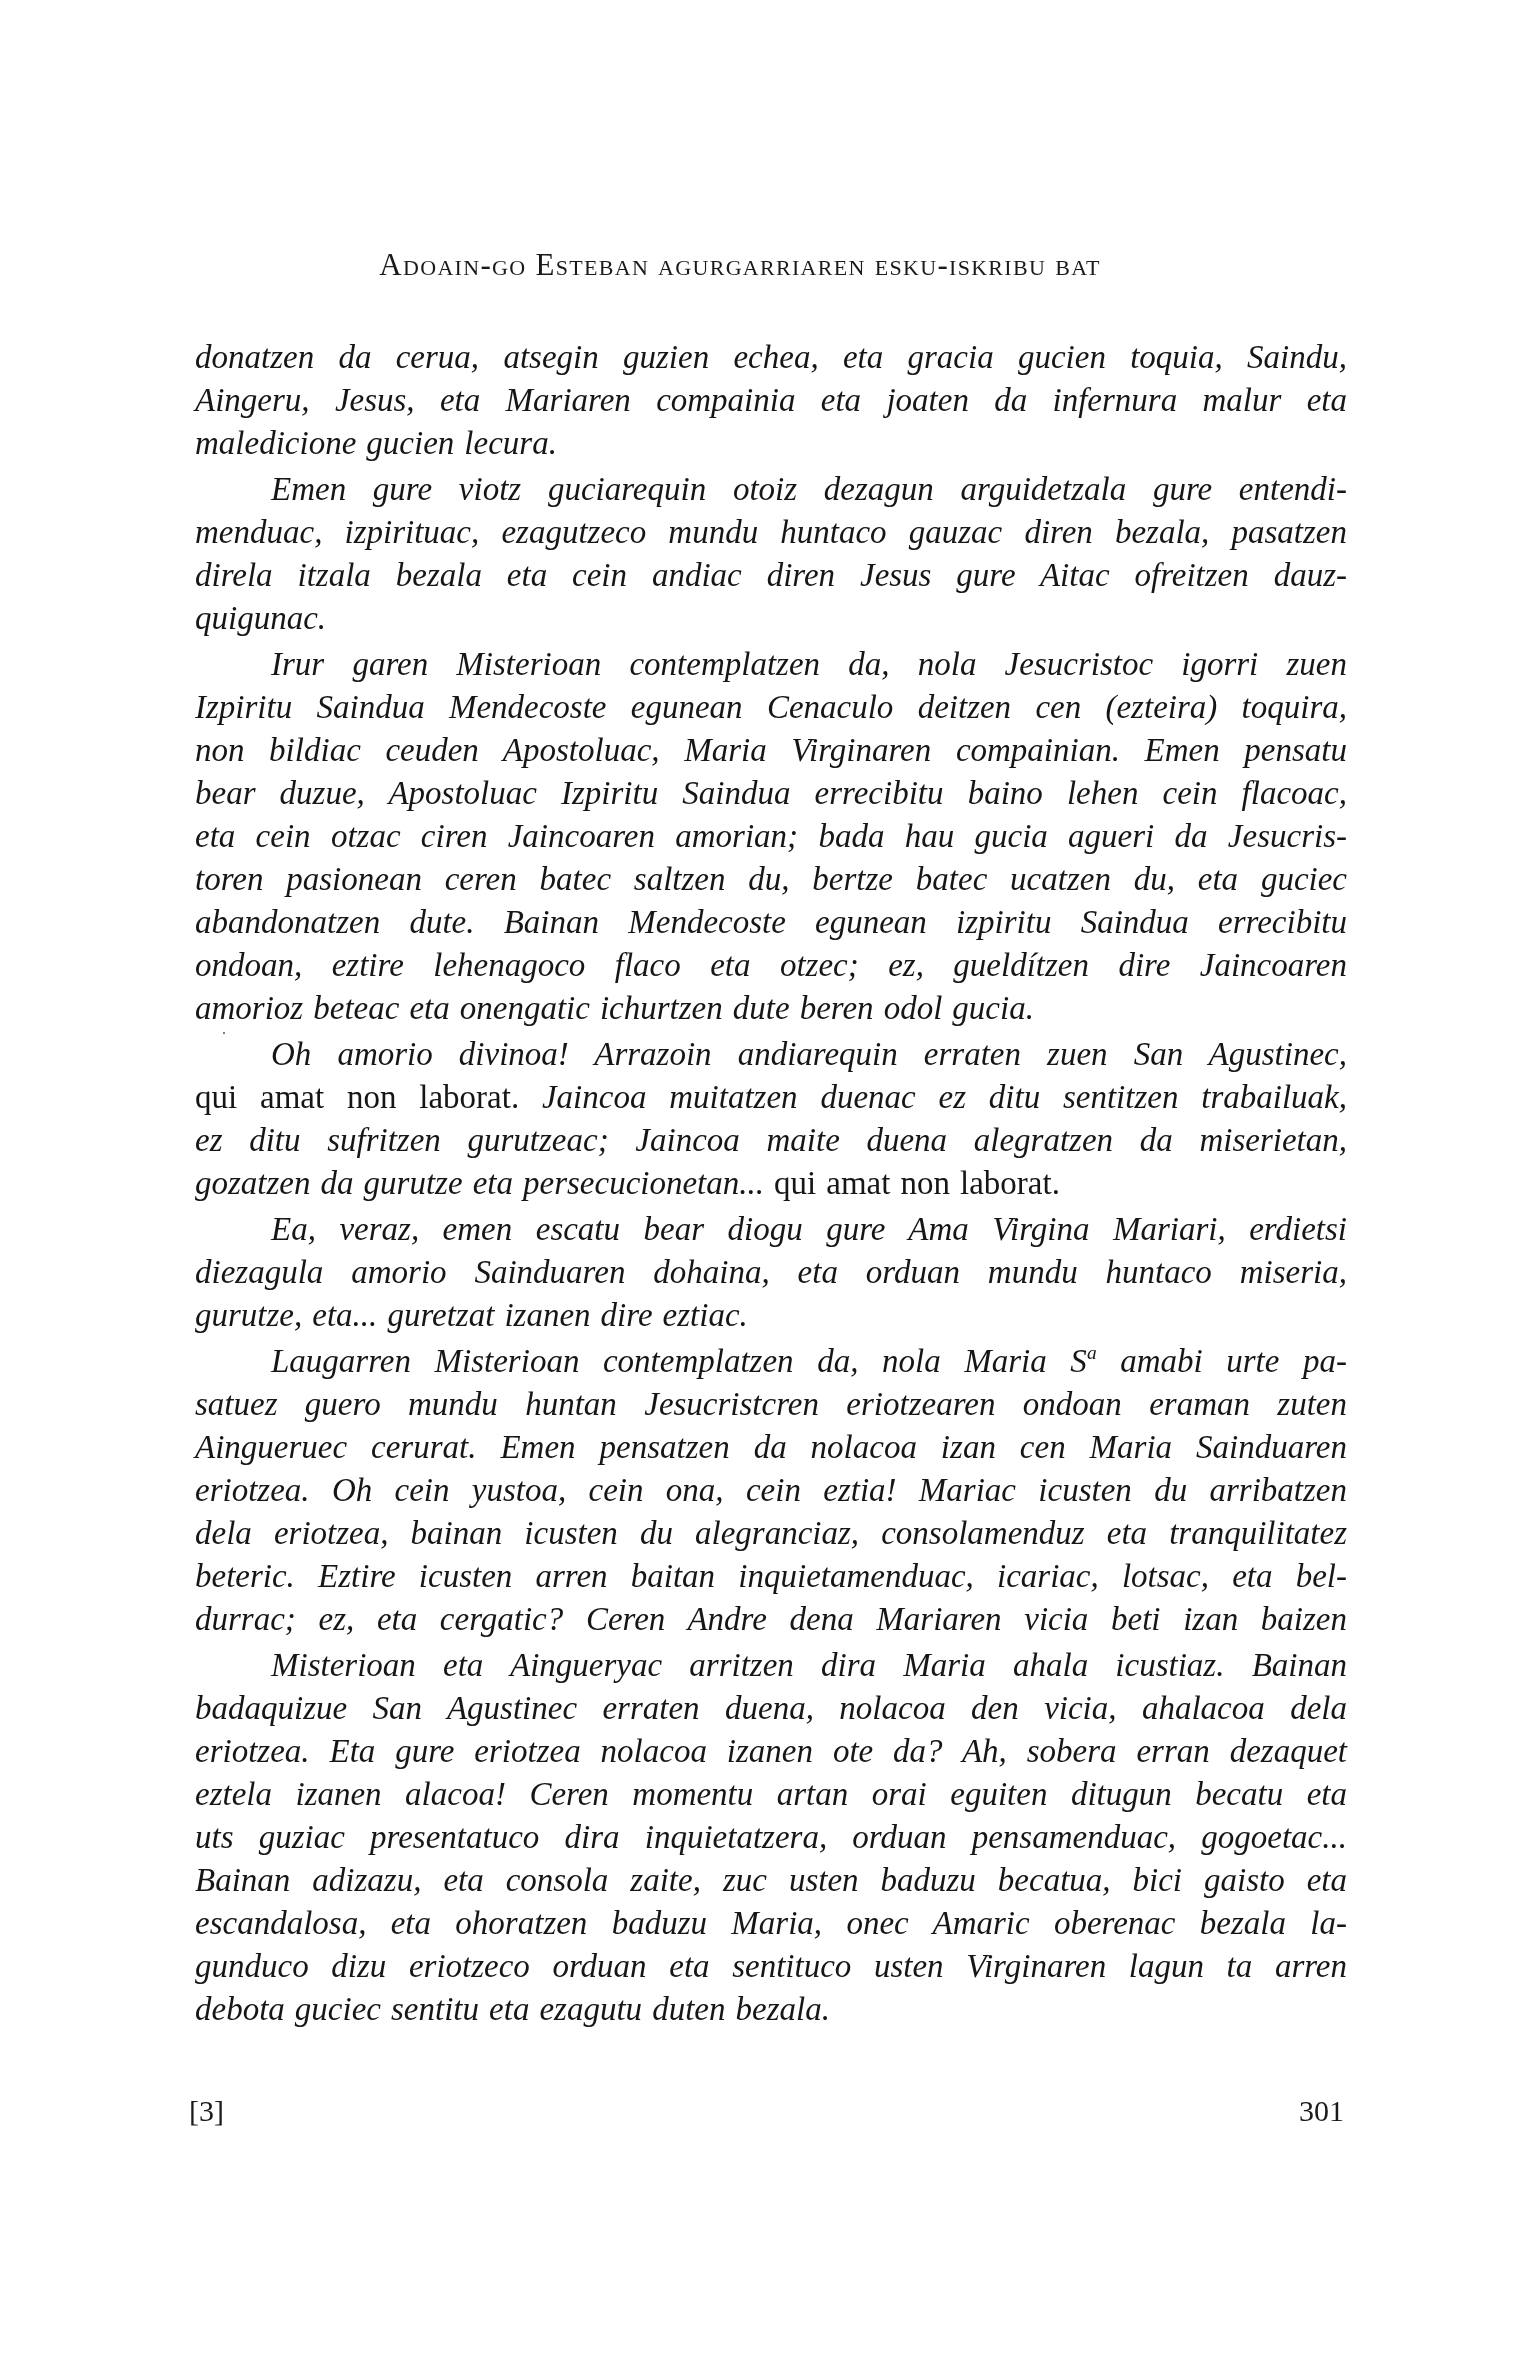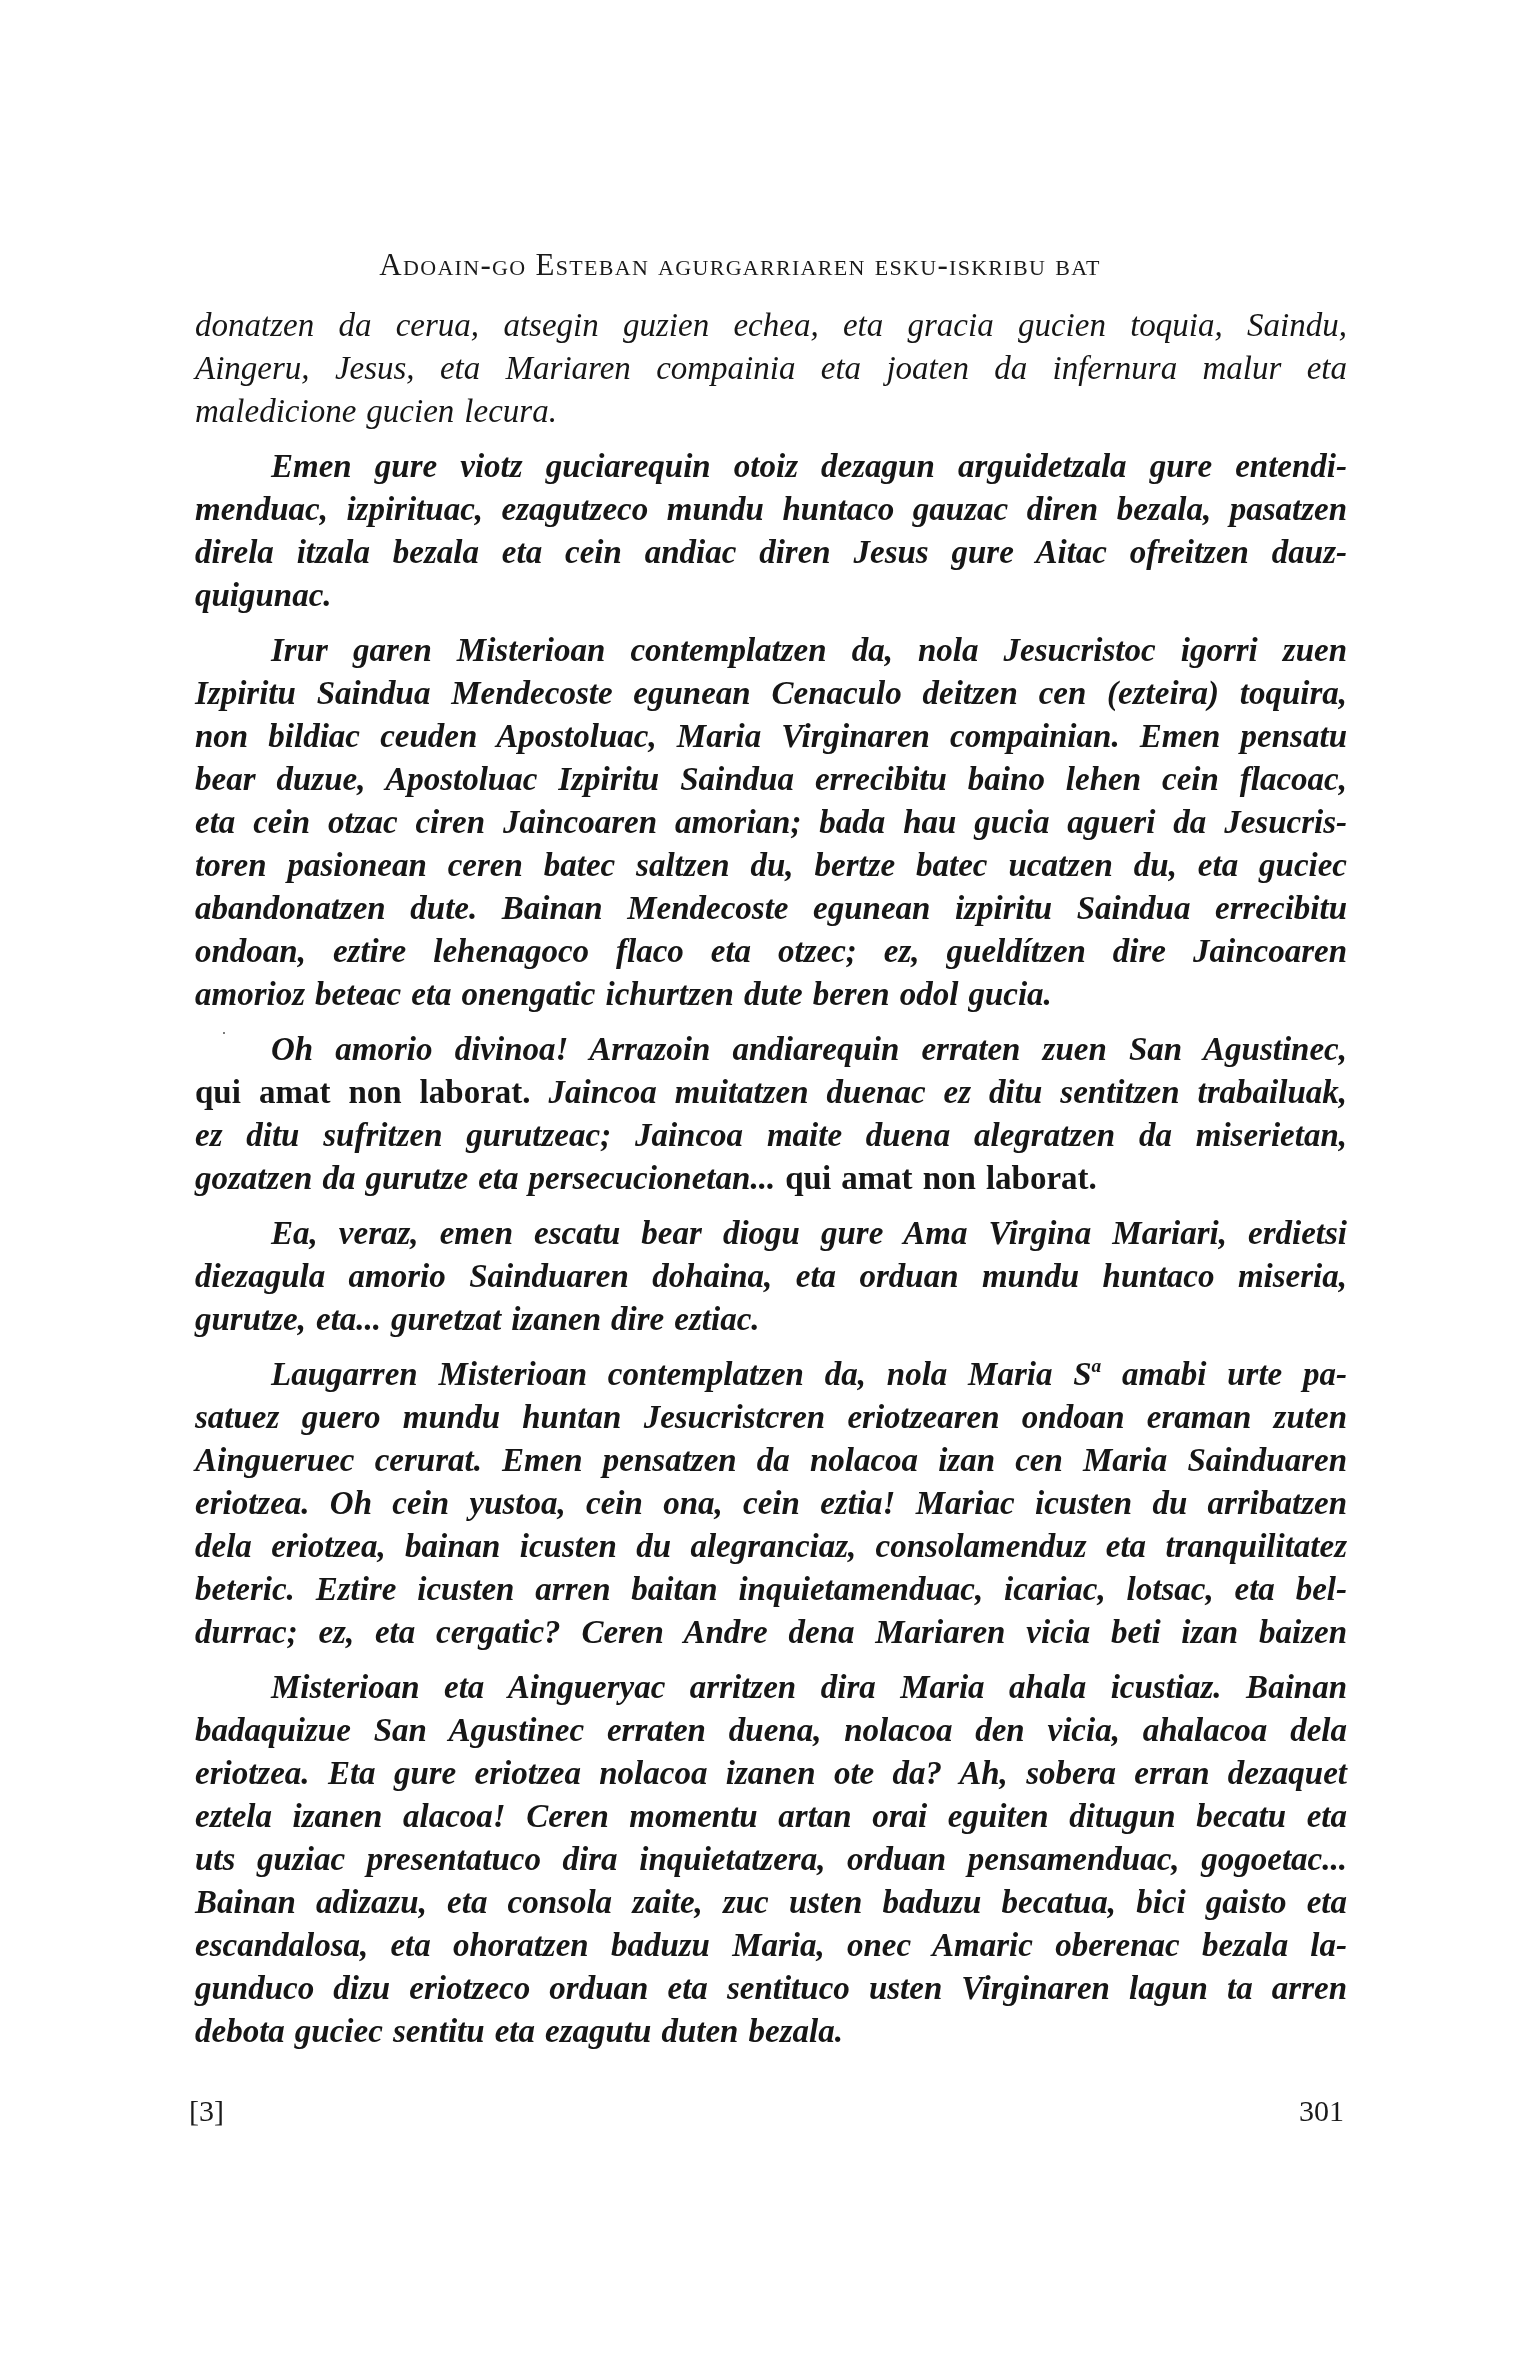--- a/index.html
+++ b/index.html
@@ -7,25 +7,25 @@
     width: 1536px; height: 2377px; position: relative; overflow: hidden;
     color: #161616;
     font-family: "Liberation Serif", "DejaVu Serif", serif;
   }
   .running-head {
     position: absolute; left: 0; width: 1480px; top: 247px;
     text-align: center; font-size: 31px; letter-spacing: 1.3px;
     font-variant: small-caps; color: #1a1a1a;
   }
   .body-text {
-    position: absolute; left: 195px; width: 1152px; top: 304px;
+    position: absolute; left: 195px; width: 1152px; top: 336px;
     font-size: 33px; line-height: 43px;
   }
   .para { margin: 0; }
-  .para + .para { margin-top: 12px; font-weight: bold; }
+  .para + .para { margin-top: 3px; }
   .line {
     display: block; font-style: italic; text-align: justify;
     text-align-last: justify; white-space: nowrap; height: 43px;
     word-spacing: 1.8px;
   }
   .line.last { text-align-last: left; }
   .line.indent { padding-left: 76px; }
   .roman { font-style: normal; }
   sup.super { font-size: 19.4px; vertical-align: 13.2px; line-height: 0; }
   .folio {

